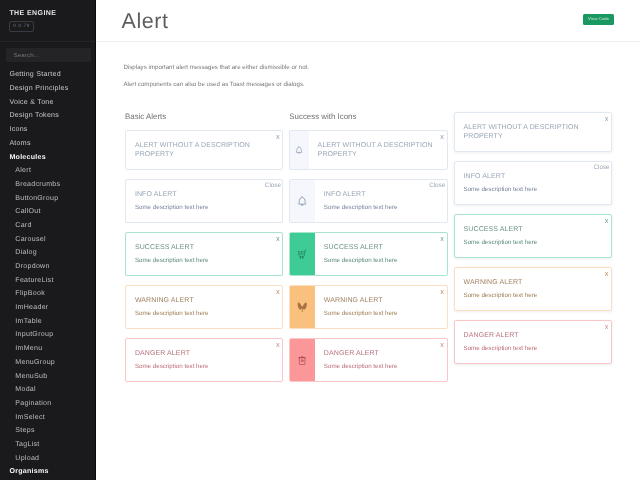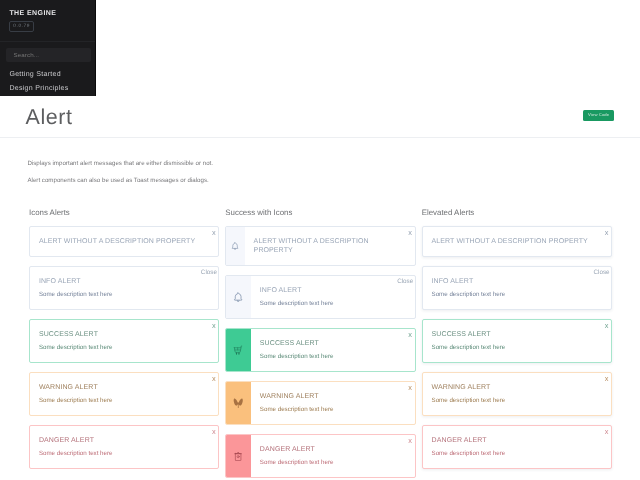--- a/index.html
+++ b/index.html
@@ -3,21 +3,21 @@
 <meta charset="utf-8">
 <style>
   * { box-sizing: border-box; margin: 0; padding: 0; }
   html, body { width: 640px; height: 480px; overflow: hidden; }
   body {
     font-family: "Liberation Sans", sans-serif;
     background: #ffffff;
     -webkit-font-smoothing: antialiased;
     text-rendering: geometricPrecision;
   }
-  .app { display: flex; width: 640px; height: 480px; transform: translateZ(0); will-change: transform; flex-direction: column; }
+  .app { display: flex; width: 640px; height: 480px; transform: translateZ(0); will-change: transform; }
 
   
   .sidebar {
     width: 96px; height: 480px; flex: 0 0 96px;
     background: #1a1a1c;
     border-right: 1px solid #0a0a0b;
     overflow: hidden;
     position: relative;
   }
   .sb-head { height: 42px; position: relative; border-bottom: 1px solid #232427; }
@@ -170,21 +170,21 @@
     <div class="topbar">
       <h1 class="page-title">Alert</h1>
       <button class="top-btn">View Code</button>
     </div>
     <div class="intro">
       <p>Displays important alert messages that are either dismissible or not.</p>
       <p>Alert components can also be used as Toast messages or dialogs.</p>
     </div>
     <div class="cols">
         <div class="col">
-          <div class="col-head">Icons Alerts</div>
+          <div class="col-head">Basic Alerts</div>
           <div class="alert info nodesc">
             <div class="alert-body">
               <div class="alert-title">Alert without a description property</div>
             </div>
             <div class="alert-close ex">x</div>
           </div>
           <div class="alert info">
             <div class="alert-body">
               <div class="alert-title">Info Alert</div>
               <div class="alert-desc">Some description text here</div>
@@ -277,21 +277,20 @@
               </svg>
             </div>
             <div class="alert-body">
               <div class="alert-title">Danger Alert</div>
               <div class="alert-desc">Some description text here</div>
             </div>
             <div class="alert-close ex">x</div>
           </div>
         </div>
         <div class="col">
-          <div class="col-head">Elevated Alerts</div>
           <div class="alert info nodesc elev">
             <div class="alert-body">
               <div class="alert-title">Alert without a description property</div>
             </div>
             <div class="alert-close ex">x</div>
           </div>
           <div class="alert info elev">
             <div class="alert-body">
               <div class="alert-title">Info Alert</div>
               <div class="alert-desc">Some description text here</div>

